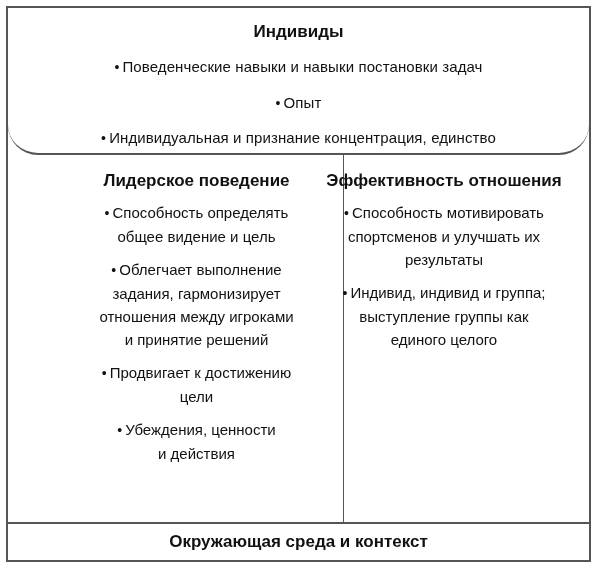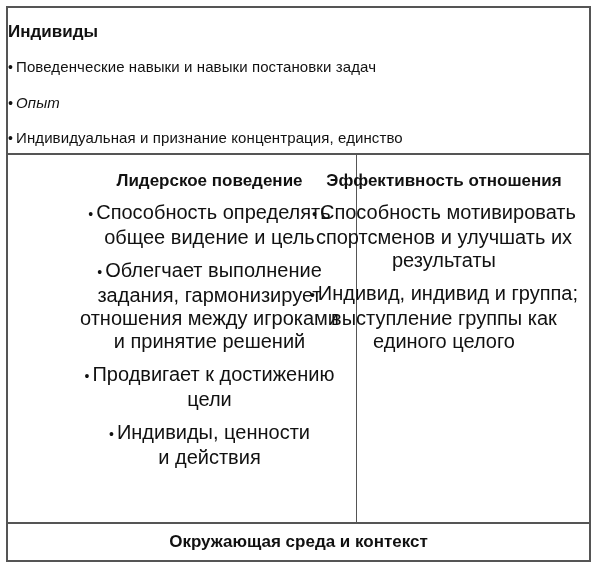--- a/index.html
+++ b/index.html
@@ -25,21 +25,22 @@
       box-sizing: border-box;
     }
     .top-section {
       position: absolute;
       left: 0;
       top: 0;
       width: 100%;
       height: 147px;
       border-bottom: 2px solid #555555;
       box-sizing: border-box;
-      text-align: left;
+      text-align: center;
+      border-radius: 30px;
     }
     .top-title {
       position: absolute;
       left: 0; right: 0;
       top: 14px;
       font-weight: bold;
       font-size: 17px;
     }
     .top-item {
       position: absolute;
@@ -57,37 +58,37 @@
       box-sizing: border-box;
     }
     .col {
       position: absolute;
       top: 0;
       height: 100%;
       box-sizing: border-box;
       text-align: center;
     }
     .col-left {
-      left: 17px;
+      left: 4px;
       width: 332px;
       border-right: 1.5px solid #555555;
       padding-left: 38px;
     }
     .col-right {
       left: 291px;
       width: 290px;
     }
     .col-title {
       font-weight: bold;
       font-size: 17px;
       margin-top: 16px;
       margin-bottom: 10px;
     }
     .col-item {
-      font-size: 20px;
+      font-size: 15px;
       line-height: 23px;
       margin: 0 auto 10px auto;
       white-space: pre-line;
     }
     .bullet::before {
       content: "\2022";
       font-size: 14px;
       margin-right: 3px;
     }
     .bottom {
@@ -103,36 +104,36 @@
     }
   </style>
 </head>
 <body>
 
 <div class="frame">
 
   <div class="top-section">
     <div class="top-title">Индивиды</div>
     <div class="top-item bullet" style="top:50px;">Поведенческие навыки и навыки постановки задач</div>
-    <div class="top-item bullet" style="top:86px;font-style:italic;">Опыт</div>
+    <div class="top-item bullet" style="top:86px;">Опыт</div>
     <div class="top-item bullet" style="top:121px;">Индивидуальная и признание концентрация, единство</div>
   </div>
 
   <div class="middle">
     <div class="col col-left">
       <div class="col-title">Лидерское поведение</div>
       <div class="col-item bullet">Способность определять
 общее видение и цель</div>
       <div class="col-item bullet">Облегчает выполнение
 задания, гармонизирует
 отношения между игроками
 и принятие решений</div>
       <div class="col-item bullet">Продвигает к достижению
 цели</div>
-      <div class="col-item bullet">Индивиды, ценности
+      <div class="col-item bullet">Убеждения, ценности
 и действия</div>
     </div>
     <div class="col col-right">
       <div class="col-title">Эффективность отношения</div>
       <div class="col-item bullet">Способность мотивировать
 спортсменов и улучшать их
 результаты</div>
       <div class="col-item bullet">Индивид, индивид и группа;
 выступление группы как
 единого целого</div>

